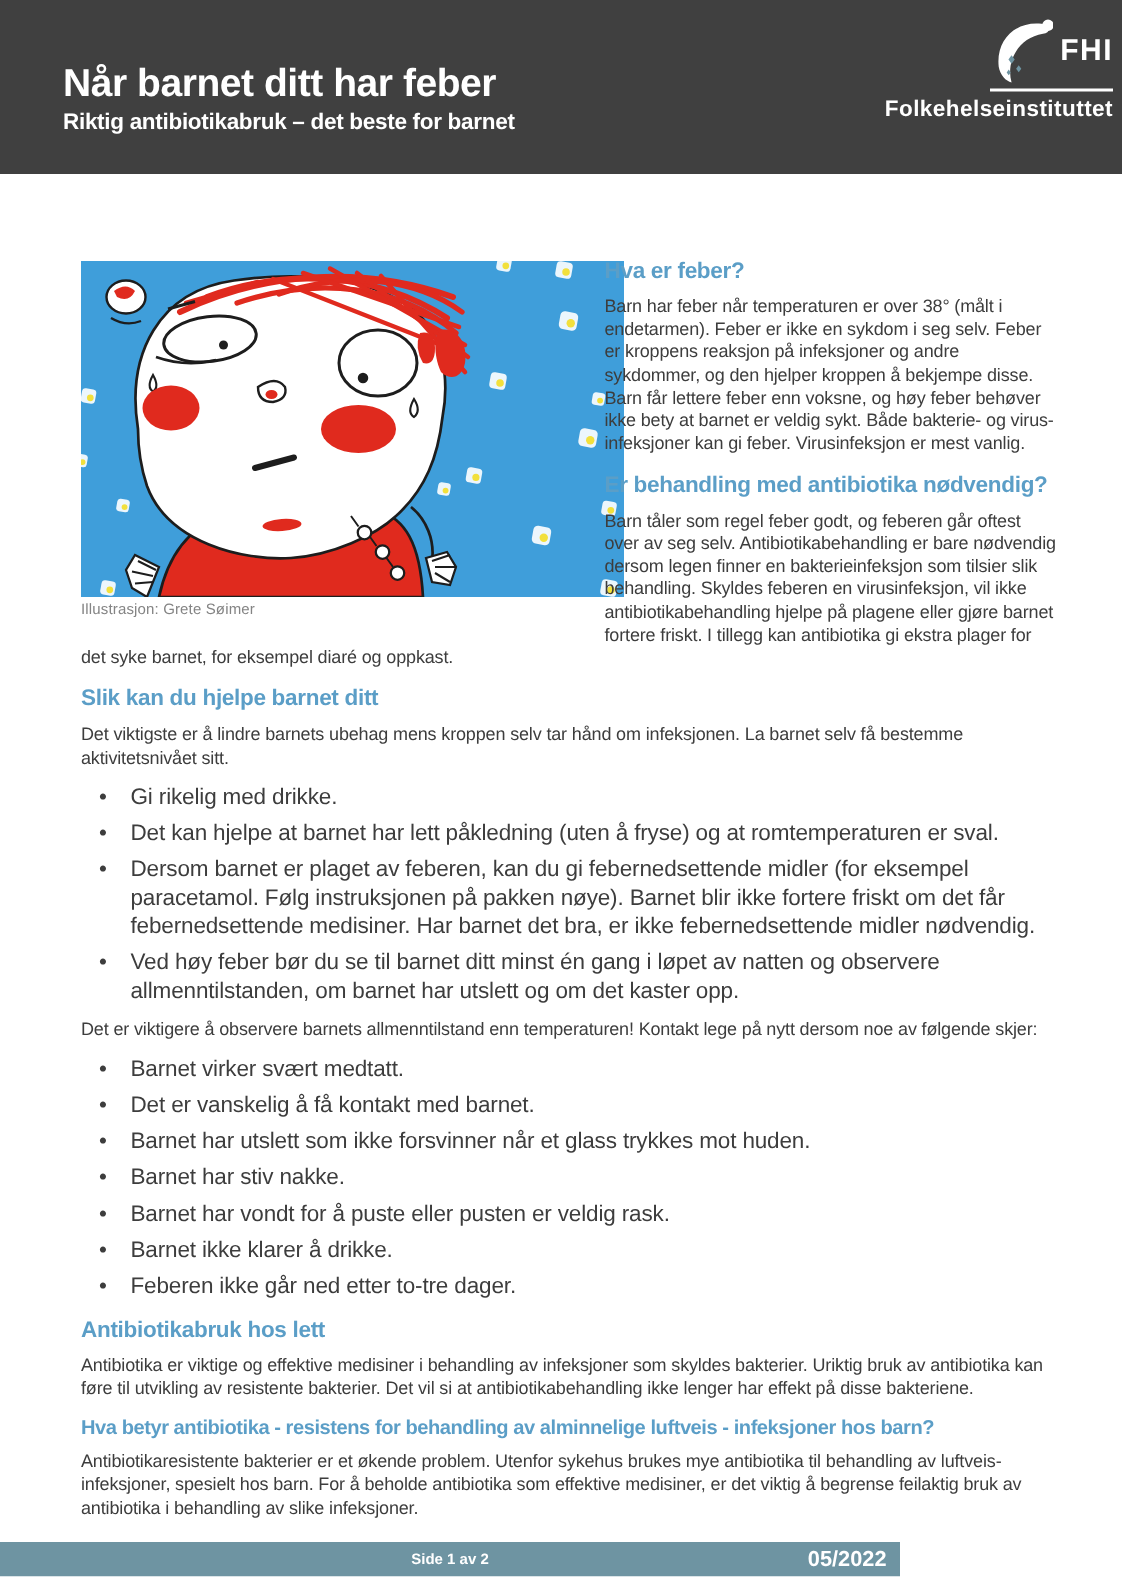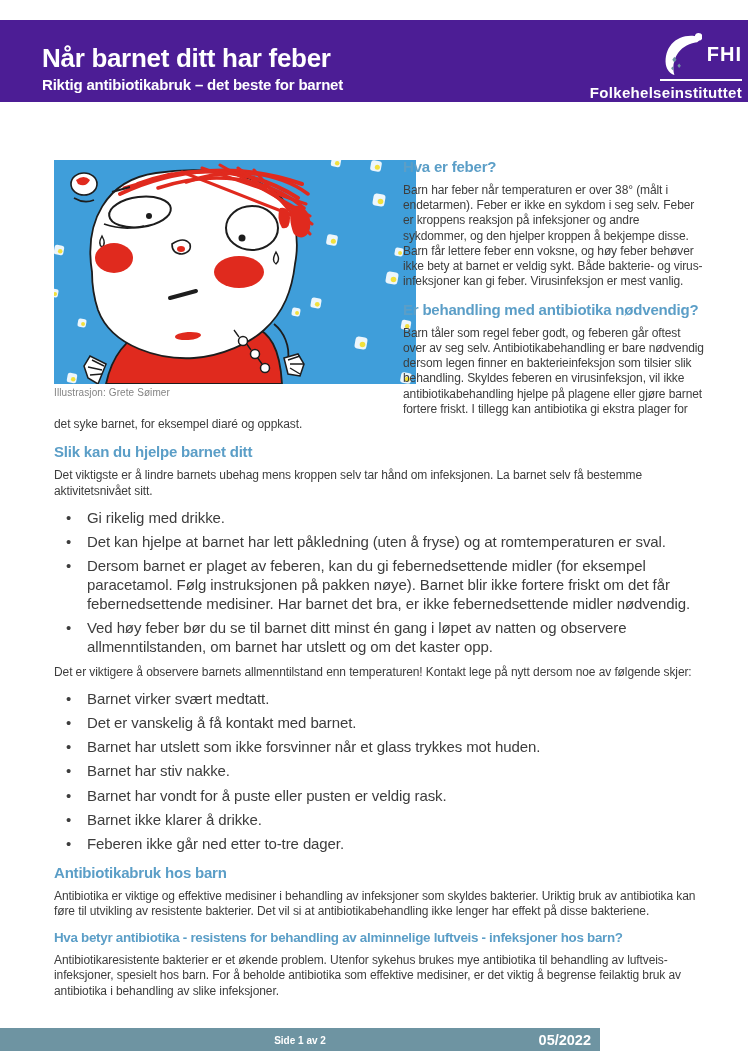--- a/index.html
+++ b/index.html
@@ -12,27 +12,26 @@
     position: relative;
     width: 748px;
     height: 1051px;
     background: #ffffff;
     overflow: hidden;
   }
 
   
   .header {
     position: relative;
-    height: 82px;
-    background: #4c1d95;
+    height: 116px;
+    background: #404040;
     padding-left: 42px;
     display: flex;
     flex-direction: column;
     justify-content: center;
-    margin-top: 20px;
   }
   .header-text { margin-top: 16px; }
   .header-text h1 {
     color: #ffffff;
     font-size: 26px;
     font-weight: 700;
     letter-spacing: -0.3px;
     line-height: 1.05;
   }
   .header-text .subtitle {
@@ -296,21 +295,21 @@
           <li>Det er vanskelig å få kontakt med barnet.</li>
           <li>Barnet har utslett som ikke forsvinner når et glass trykkes mot huden.</li>
           <li>Barnet har stiv nakke.</li>
           <li>Barnet har vondt for å puste eller pusten er veldig rask.</li>
           <li>Barnet ikke klarer å drikke.</li>
           <li>Feberen ikke går ned etter to-tre dager.</li>
         </ul>
     </section>
 
     <section>
-      <h2>Antibiotikabruk hos barn</h2>
+      <h2>Antibiotikabruk hos lett</h2>
       <p>Antibiotika er viktige og effektive medisiner i behandling av infeksjoner som skyldes bakterier. Uriktig bruk av antibiotika kan føre til utvikling av resistente bakterier. Det vil si at antibiotikabehandling ikke lenger har effekt på disse bakteriene.</p>
     </section>
 
     <section>
       <h2 class="long">Hva betyr antibiotika - resistens for behandling av alminnelige luftveis - infeksjoner hos barn?</h2>
       <p>Antibiotikaresistente bakterier er et økende problem. Utenfor sykehus brukes mye antibiotika til behandling av luftveis-infeksjoner, spesielt hos barn. For å beholde antibiotika som effektive medisiner, er det viktig å begrense feilaktig bruk av antibiotika i behandling av slike infeksjoner.</p>
     </section>
 
   </main>
 

